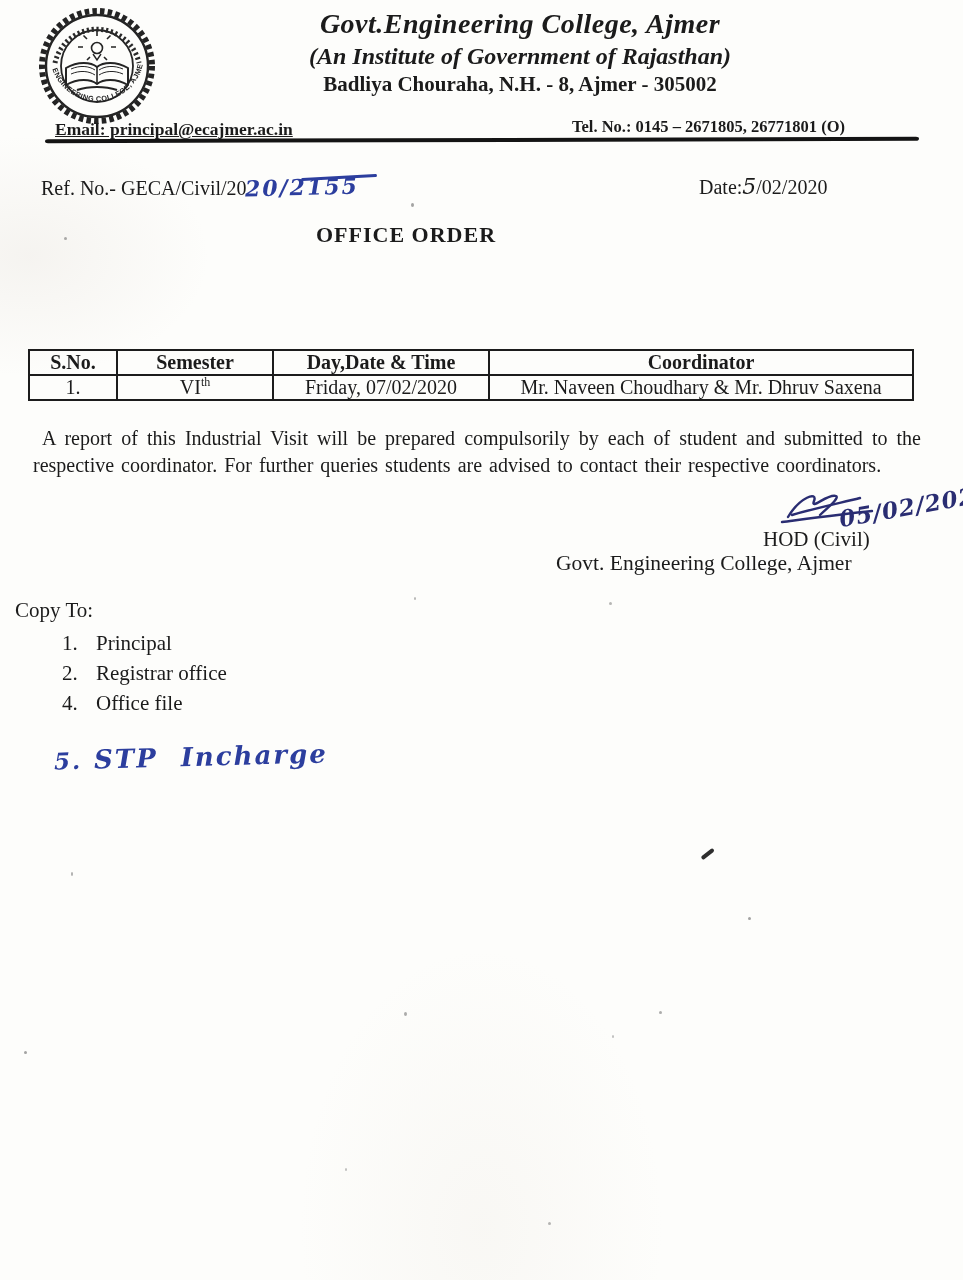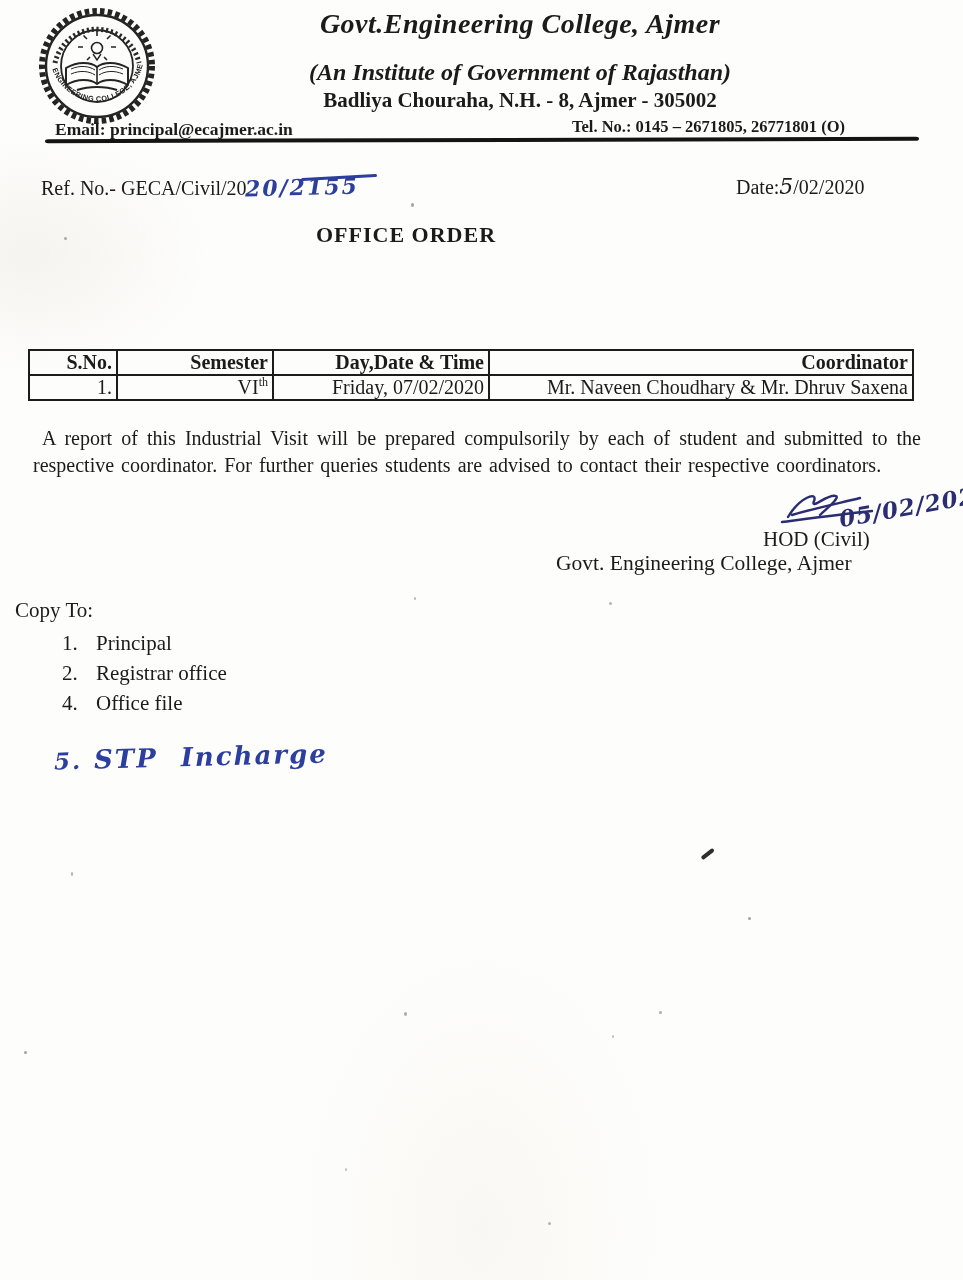--- a/index.html
+++ b/index.html
@@ -14,51 +14,51 @@
       #fdfdfb;
     font-family:"Liberation Serif", serif;
     color:#1b1b1b;
     overflow:hidden;
   }
 
   
   .logo { position:absolute; left:33px; top:6px; width:132px; height:120px; }
   .header-text { position:absolute; left:150px; top:8px; width:740px; text-align:center; }
   .college-name { font-size:28px; font-weight:bold; font-style:italic; letter-spacing:.5px; white-space:nowrap; }
-  .institute-line { font-size:24px; font-weight:bold; font-style:italic; margin-top:19px; }
+  .institute-line { font-size:24px; font-weight:bold; font-style:italic; margin-top:3px; }
   .address-line { font-size:21px; font-weight:bold; margin-top:2px; }
-  .email-line { position:absolute; left:55px; top:119px; font-size:17.5px; font-weight:bold; }
+  .email-line { position:absolute; left:55px; top:119px; font-size:17.5px; font-weight:bold;text-decoration:underline; }
   .tel-line { position:absolute; left:572px; top:117px; font-size:16.5px; font-weight:bold; }
   .header-rule { position:absolute; left:45px; top:138px; width:874px; height:4px;
     background:#141414; border-radius:3px / 2px; transform:rotate(-.15deg); }
 
   
   .ref-line { position:absolute; left:41px; top:174px; font-size:20px; }
   .hand-blue { color:#2c3e9e; font-style:italic; font-weight:bold; font-family:"DejaVu Serif", serif; }
   .ref-hand { display:inline-block; font-size:22px; letter-spacing:2px; transform:rotate(-1.5deg); margin-left:-2px; }
   .ref-overline { position:absolute; left:301px; top:176px; width:76px; height:2.5px;
     background:#2c3e9e; transform:rotate(-3deg); border-radius:2px; }
-  .date-line { position:absolute; left:736px; top:174px; font-size:20px; }
+  .date-line { position:absolute; left:699px; top:174px; font-size:20px; }
   .date-hand5 { font-family:"DejaVu Serif", serif; font-style:italic; font-size:22px; }
 
   
   .office-order { position:absolute; left:0; top:222px; width:812px; text-align:center;
     font-size:22px; font-weight:bold; letter-spacing:1px; }
 
   
   .para { text-align:justify; font-size:20px; line-height:27px; word-spacing:2px; }
   .para1 { position:absolute; left:40px; top:274px; width:882px; }
   .para2 { position:absolute; left:33px; top:425px; width:888px; text-indent:9px; }
   sup.th { font-size:12px; vertical-align:super; line-height:0; }
 
   
   .schedule-table { position:absolute; left:28px; top:349px; width:884px;
     border-collapse:collapse; table-layout:fixed; font-size:20px; }
   .schedule-table th, .schedule-table td {
-    border:2px solid #1c1c1c; text-align:right; padding:0 4px; height:25px; overflow:hidden; white-space:nowrap; }
+    border:2px solid #1c1c1c; text-align:center; padding:0 14px; height:25px; overflow:hidden; white-space:nowrap; }
   .schedule-table th { font-weight:bold; }
 
   
   .sig-scribble { position:absolute; left:778px; top:489px; width:100px; height:40px; }
   .sig-date { position:absolute; left:838px; top:492px; font-size:23px; letter-spacing:1px;
     color:#2a2d72; font-weight:bold; font-style:italic; font-family:"DejaVu Serif", serif;
     transform:rotate(-10deg); white-space:nowrap; }
   .sig-designation { position:absolute; left:763px; top:527px; font-size:21px; }
   .sig-org { position:absolute; left:556px; top:551px; font-size:21.5px; white-space:nowrap; }
 

